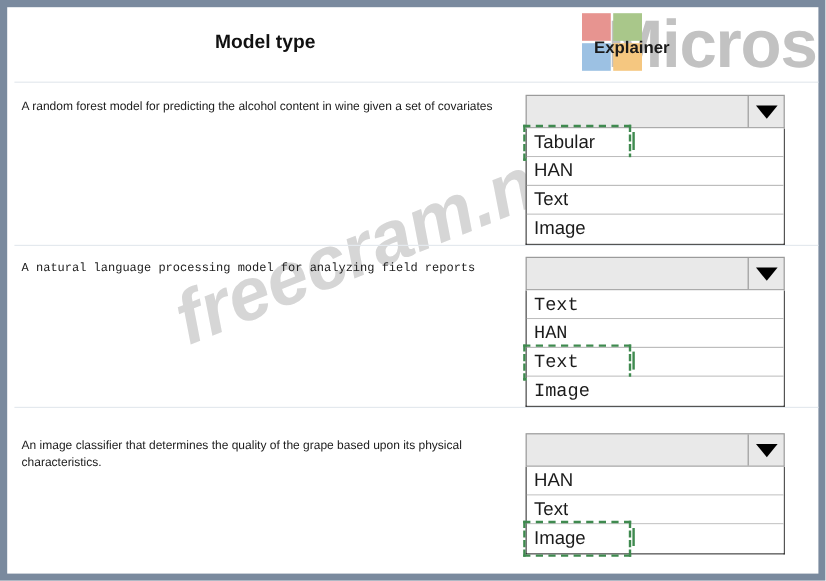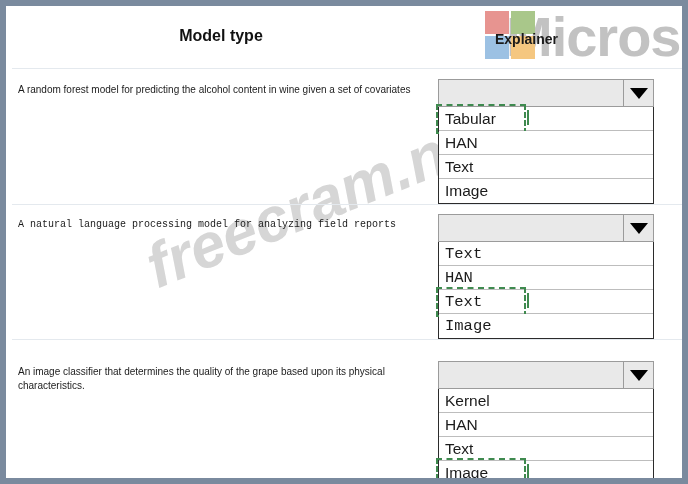--- a/index.html
+++ b/index.html
@@ -271,21 +271,20 @@
   <div class="row row-3">
     <div class="prompt">An image classifier that determines the quality of the grape based upon its physical characteristics.</div>
     <div class="combo">
       <div class="combo-button">
         <span></span>
         <span class="combo-arrow-cell">
           <span class="arrow-glyph"></span>
         </span>
       </div>
       <div class="combo-list">
-        <div class="combo-option">Kernel</div>
         <div class="combo-option">HAN</div>
         <div class="combo-option">Text</div>
         <div class="combo-option selected">Image</div>
       </div>
     </div>
   </div>
 
 </div>
 
 </body></html>

